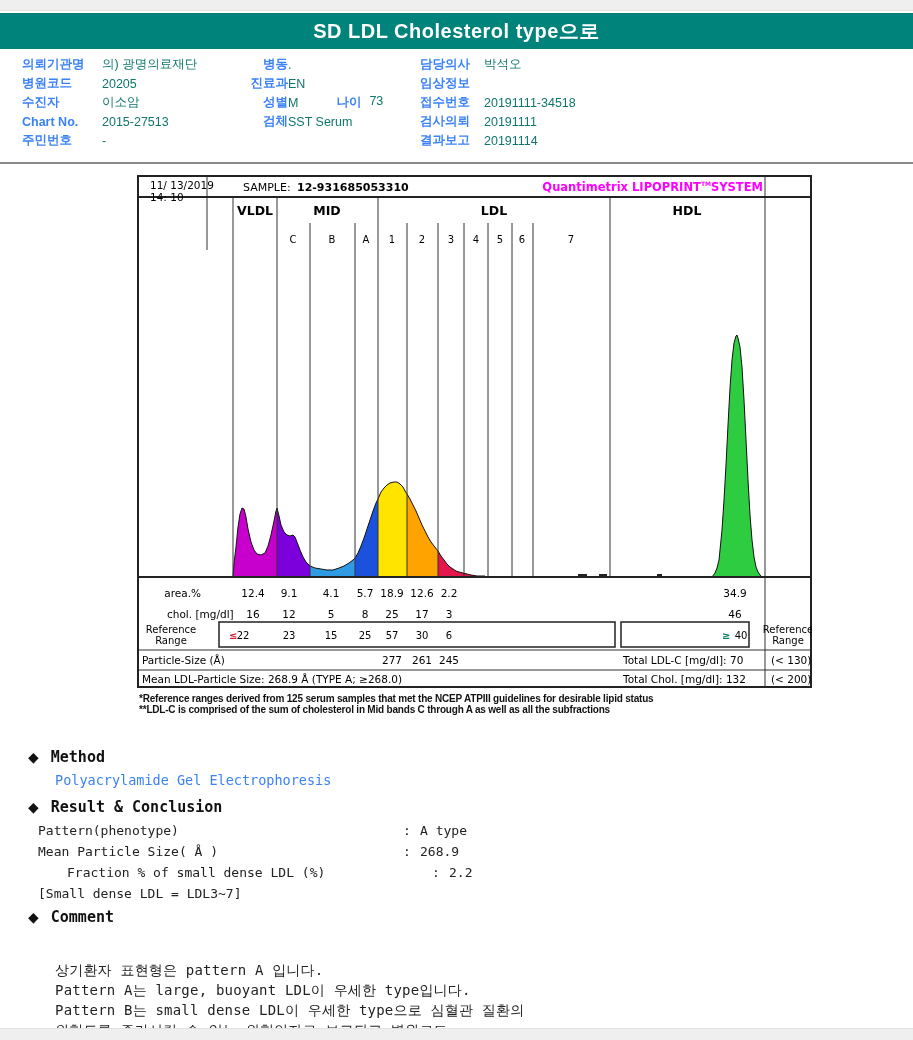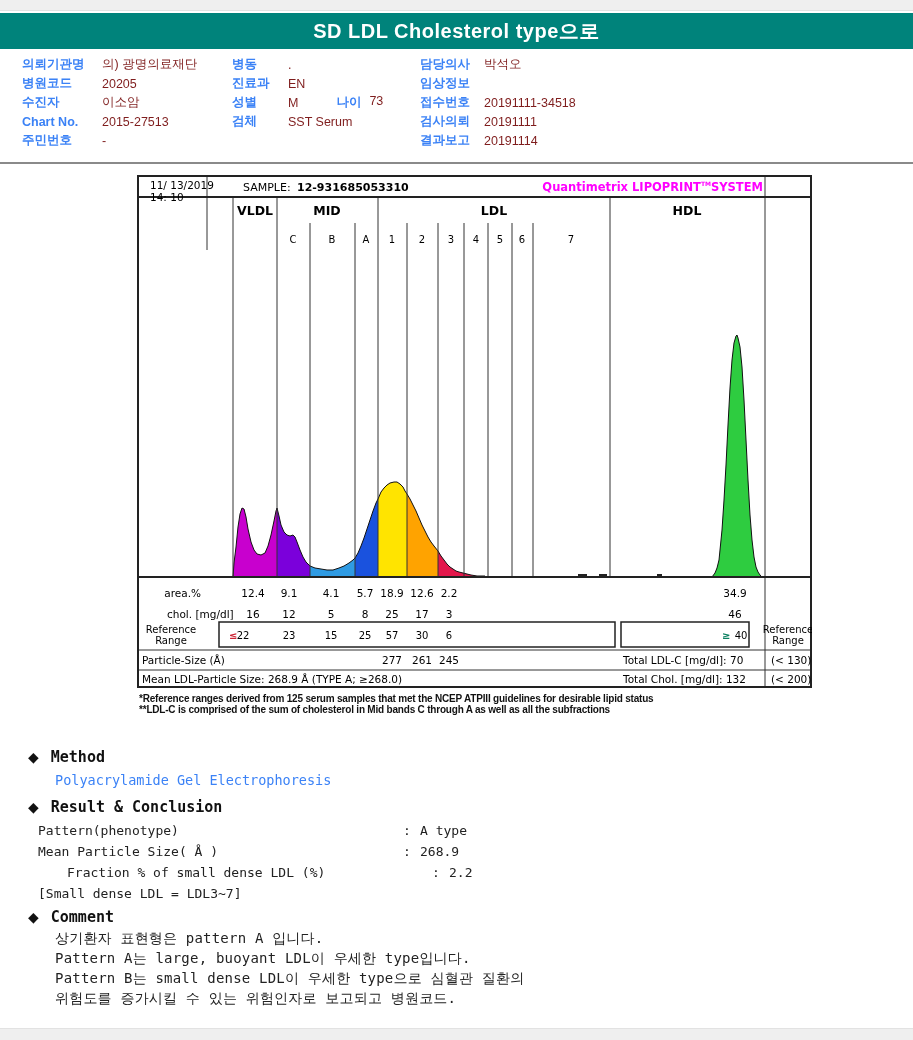--- a/index.html
+++ b/index.html
@@ -9,42 +9,42 @@
   .strip.top{top:0;height:10px;border-bottom:1px solid #e2e2e2;}
   .strip.bottom{top:1028px;height:12px;border-top:1px solid #e2e2e2;}
   .titlebar{position:absolute;left:0;top:13px;width:913px;height:36px;background:#00837b;
             display:flex;align-items:center;justify-content:center;}
   .titlebar span{color:#fff;font-size:20px;font-weight:bold;letter-spacing:.5px;}
   
   .patient{position:absolute;left:0;top:55px;width:913px;height:100px;font-size:12.5px;}
   .pcol{position:absolute;top:0;}
   .prow{height:19px;display:flex;align-items:center;}
   .plabel{font-weight:bold;color:#3b82f6;}
-  .pvalue{color:#7f1d1d;}
+  .pvalue{color:#0f766e;}
   .c1{left:22px;} .c1 .plabel{width:80px;}
-  .c2{left:232px;} .c2 .plabel{width:56px;}
+  .c2{left:232px;} .c2 .plabel{width:56px;text-align:right;}
   .c3{left:420px;} .c3 .plabel{width:64px;}
   .agewrap{display:flex;}
   .agewrap .plabel{width:auto;margin-left:38px;margin-right:8px;}
   .rule{position:absolute;left:0;top:162px;width:913px;height:2px;background:#8a8a8a;}
   
   #chartwrap{position:absolute;left:137px;top:175px;width:675px;height:513px;}
   svg text{font-family:"DejaVu Sans", sans-serif;}
   
   .footnotes{position:absolute;left:139px;top:693px;width:680px;font-size:10px;font-weight:600;
              color:#111;line-height:11px;letter-spacing:-0.2px;}
   
   .sec-head{position:absolute;left:28px;font-size:15px;font-weight:bold;
             font-family:"DejaVu Sans Mono", monospace;display:flex;align-items:center;}
   .sec-head .diamond{font-size:14px;margin-right:12px;font-family:"DejaVu Sans", sans-serif;}
   .sec-body{position:absolute;left:55px;font-size:13.5px;font-family:"DejaVu Sans Mono", monospace;color:#3b82f6;}
   .rrow{position:absolute;left:38px;font-size:13px;font-family:"DejaVu Sans Mono", monospace;color:#222;width:560px;}
   .rrow .colon{position:absolute;left:365px;}
   .rrow .val{position:absolute;left:382px;}
-  .cline{position:absolute;left:55px;font-size:14px;font-family:"DejaVu Sans Mono", monospace;color:#222;letter-spacing:0.2px;}
+  .cline{position:absolute;left:55px;font-size:14px;font-family:"DejaVu Sans Mono", monospace;color:#222;letter-spacing:0.2px;margin-top:32px;}
 </style>
 </head>
 <body>
 
 <div id="page">
 
   <div class="strip top"></div>
 
   <div class="titlebar">
     <span>SD LDL Cholesterol type으로</span>

